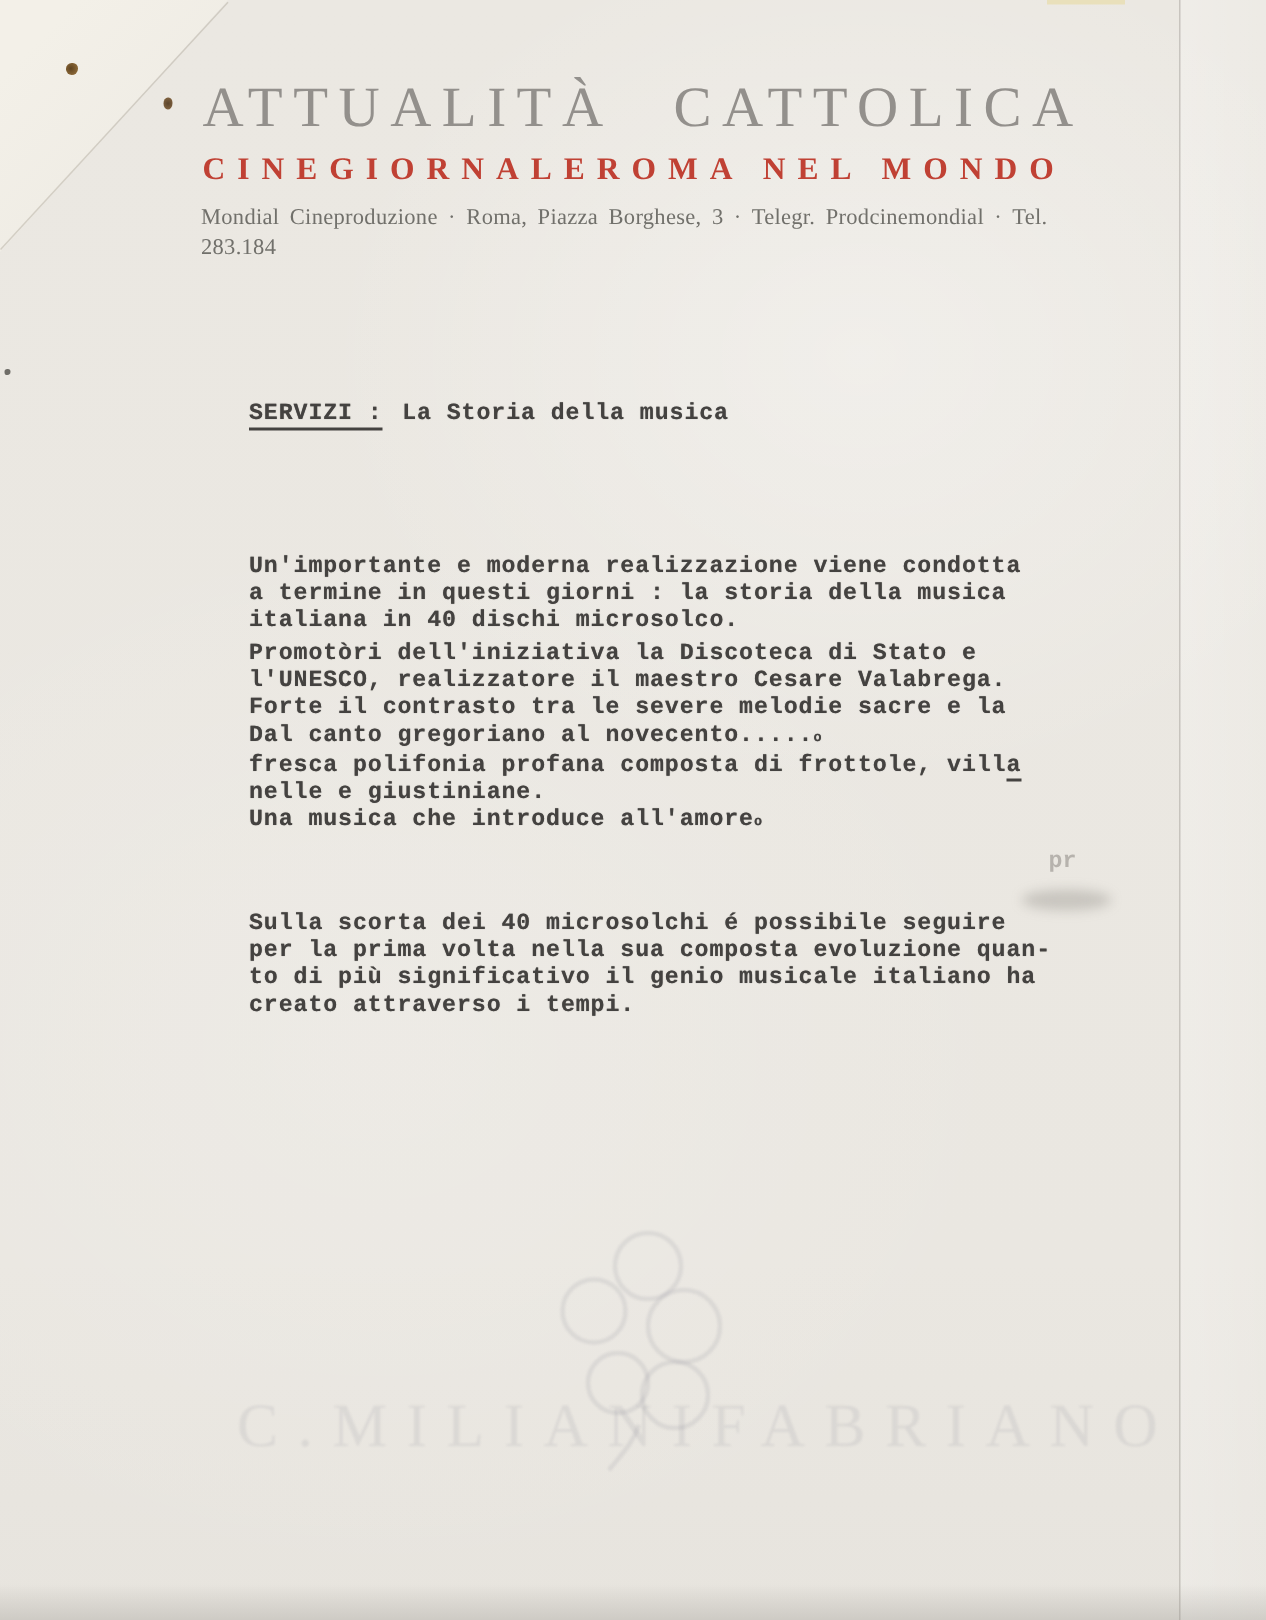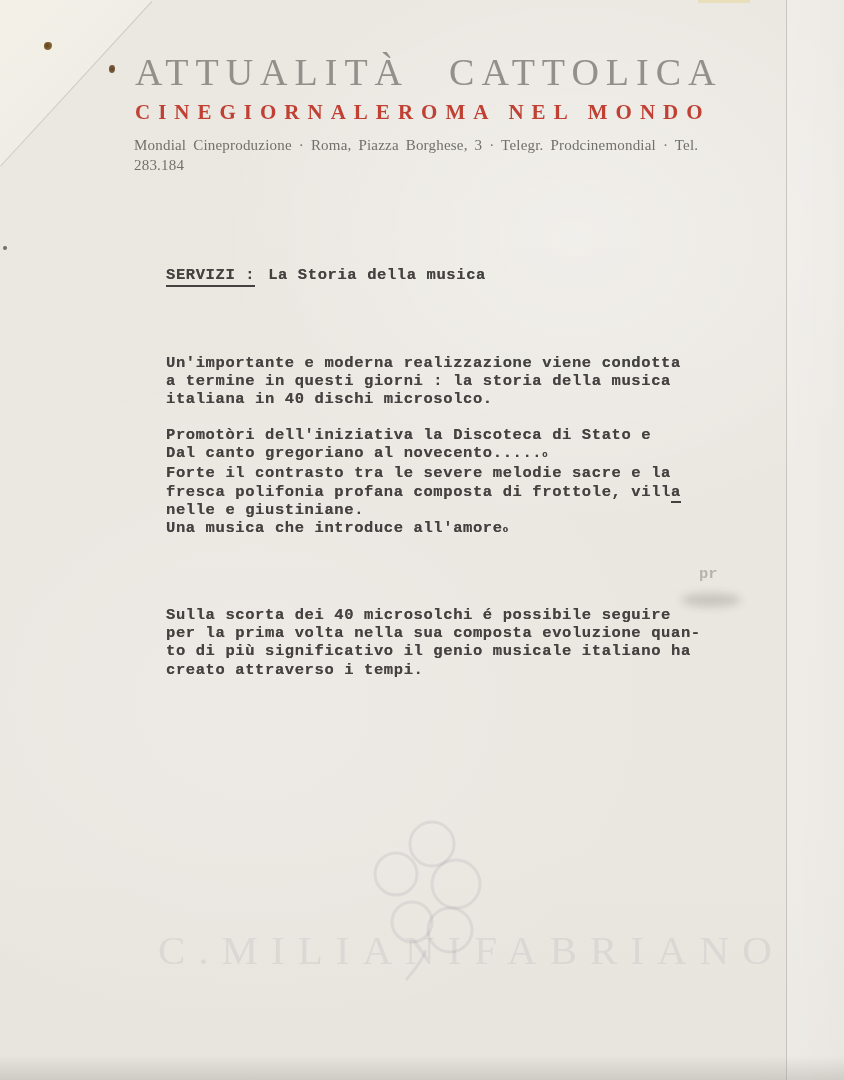--- a/index.html
+++ b/index.html
@@ -39,21 +39,21 @@
     font-size:15px;line-height:1.3;color:#71706b;letter-spacing:.2px;word-spacing:3px;}
 
   
   .tw{position:absolute;left:166px;width:570px;
     font-family:"Liberation Mono", monospace;font-weight:700;
     font-size:15.5px;line-height:18.2px;letter-spacing:.6px;color:#444240;
     text-shadow:0 0 .5px rgba(60,58,54,.65);white-space:nowrap;}
   .subject{top:266px;}
   .subject .u{border-bottom:2px solid #444240;padding-bottom:1px;text-align:right;}
   .subject .title{margin-left:13px;}
-  .p1{top:354px;} .p2{top:426px;} .p3{top:582px;margin-top:24px;}
+  .p1{top:368px;} .p2{top:426px;} .p3{top:582px;margin-top:24px;}
   .u-end{border-bottom:2px solid #444240;}
   .ring{font-size:9px;letter-spacing:0;}
   .ghost{position:absolute;left:699px;top:565px;font-family:"Liberation Mono",monospace;font-weight:700;
     font-size:15.5px;color:rgba(104,100,94,.40);filter:blur(.5px);}
   .smudge{position:absolute;left:681px;top:593px;width:60px;height:14px;border-radius:50%;
     background:rgba(124,120,112,.30);filter:blur(4px);}
 
   
   .wm-text{position:absolute;left:158px;top:926px;width:552px;display:flex;justify-content:space-between;
     font-size:41px;letter-spacing:13px;color:rgba(122,126,138,.13);font-weight:400;filter:blur(.7px);}
@@ -105,22 +105,23 @@
     </div>
 
     <div class="tw p1">
       <div>Un'importante e moderna realizzazione viene condotta</div>
       <div>a termine in questi giorni : la storia della musica</div>
       <div>italiana in 40 dischi microsolco.</div>
     </div>
 
     <div class="tw p2">
       <div>Promotòri dell'iniziativa la Discoteca di Stato e</div>
+      <div>l'UNESCO, realizzatore il maestro Cesare Valabrega.</div>
+      <div>Forte il contrasto tra le severe melodie sacre e la</div>
       <div><span>Dal canto gregoriano al novecento.....</span><span class="ring">o</span></div>
-      <div>Forte il contrasto tra le severe melodie sacre e la</div>
       <div><span>fresca polifonia profana composta di frottole, vill</span><span class="u-end">a</span></div>
       <div>nelle e giustiniane.</div>
       <div><span>Una musica che introduce all'amore</span><span class="ring">o</span></div>
     </div>
 
     <div class="tw p3">
       <div>Sulla scorta dei 40 microsolchi é possibile seguire</div>
       <div>per la prima volta nella sua composta evoluzione quan-</div>
       <div>to di più significativo il genio musicale italiano ha</div>
       <div>creato attraverso i tempi.</div>

